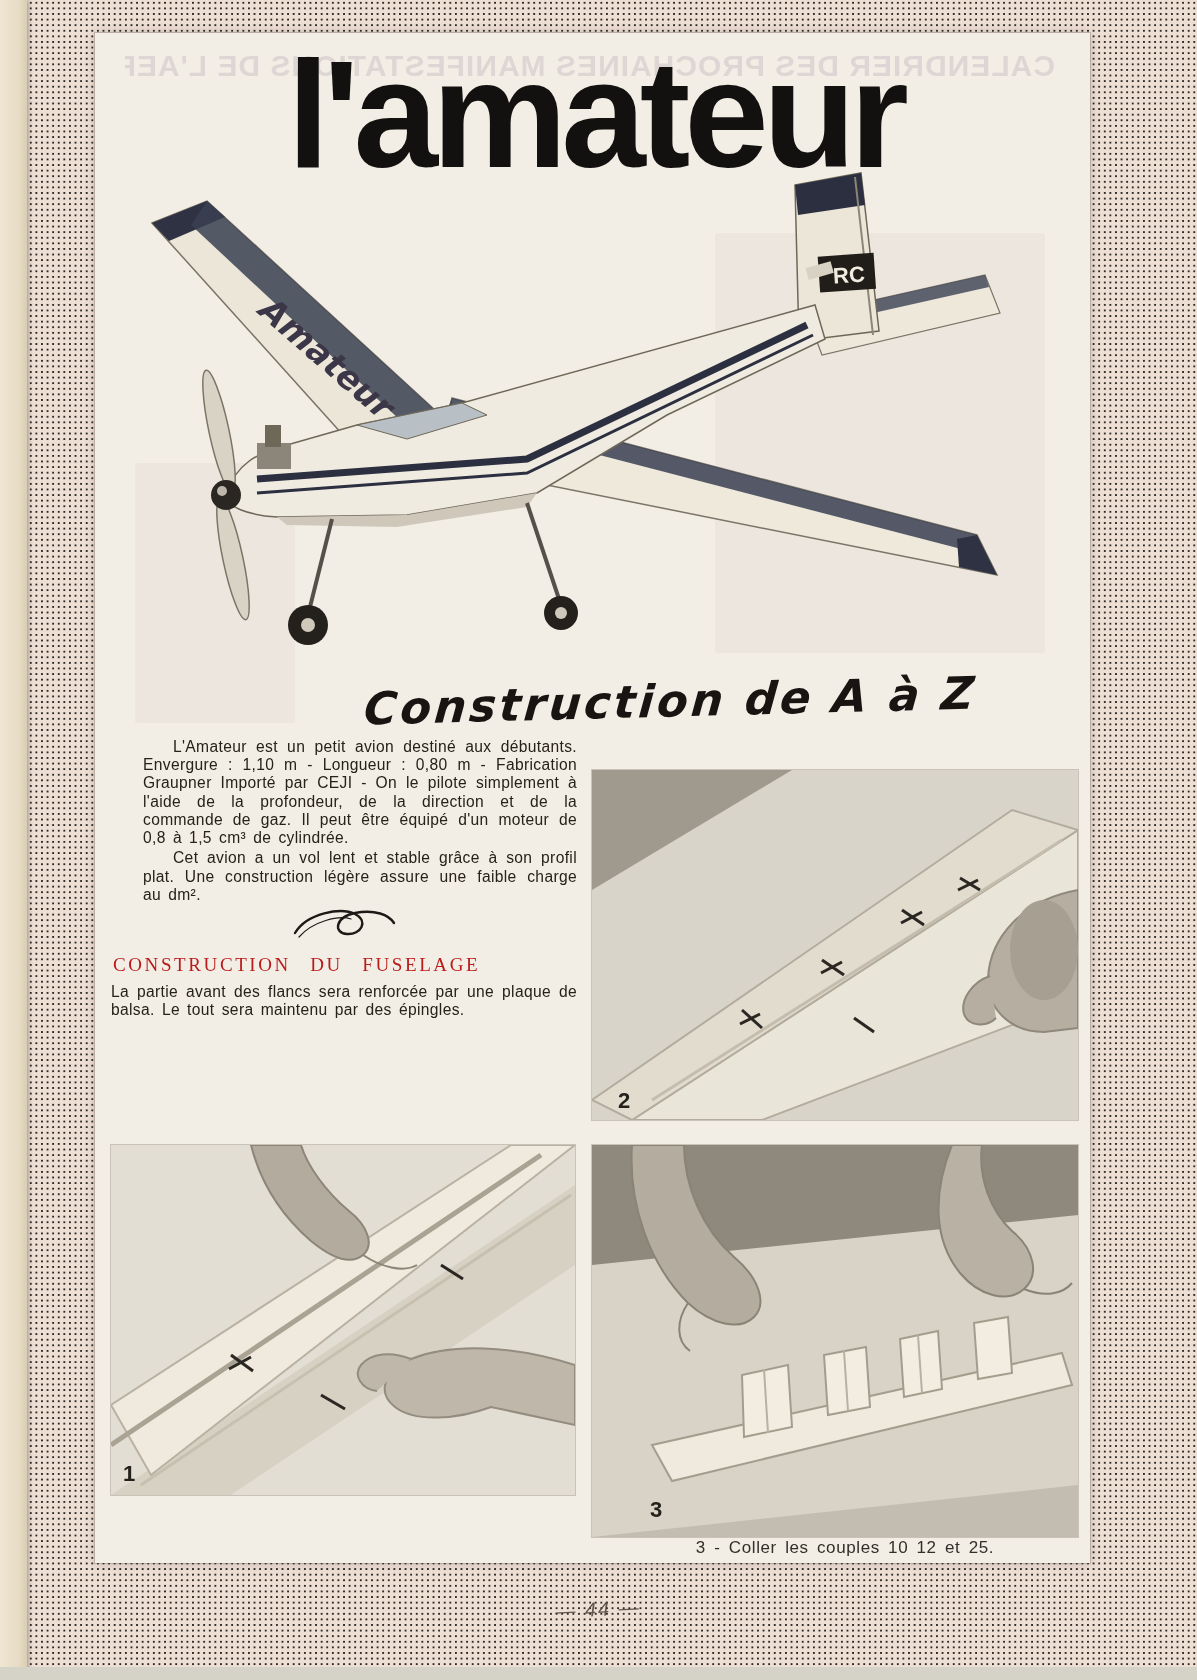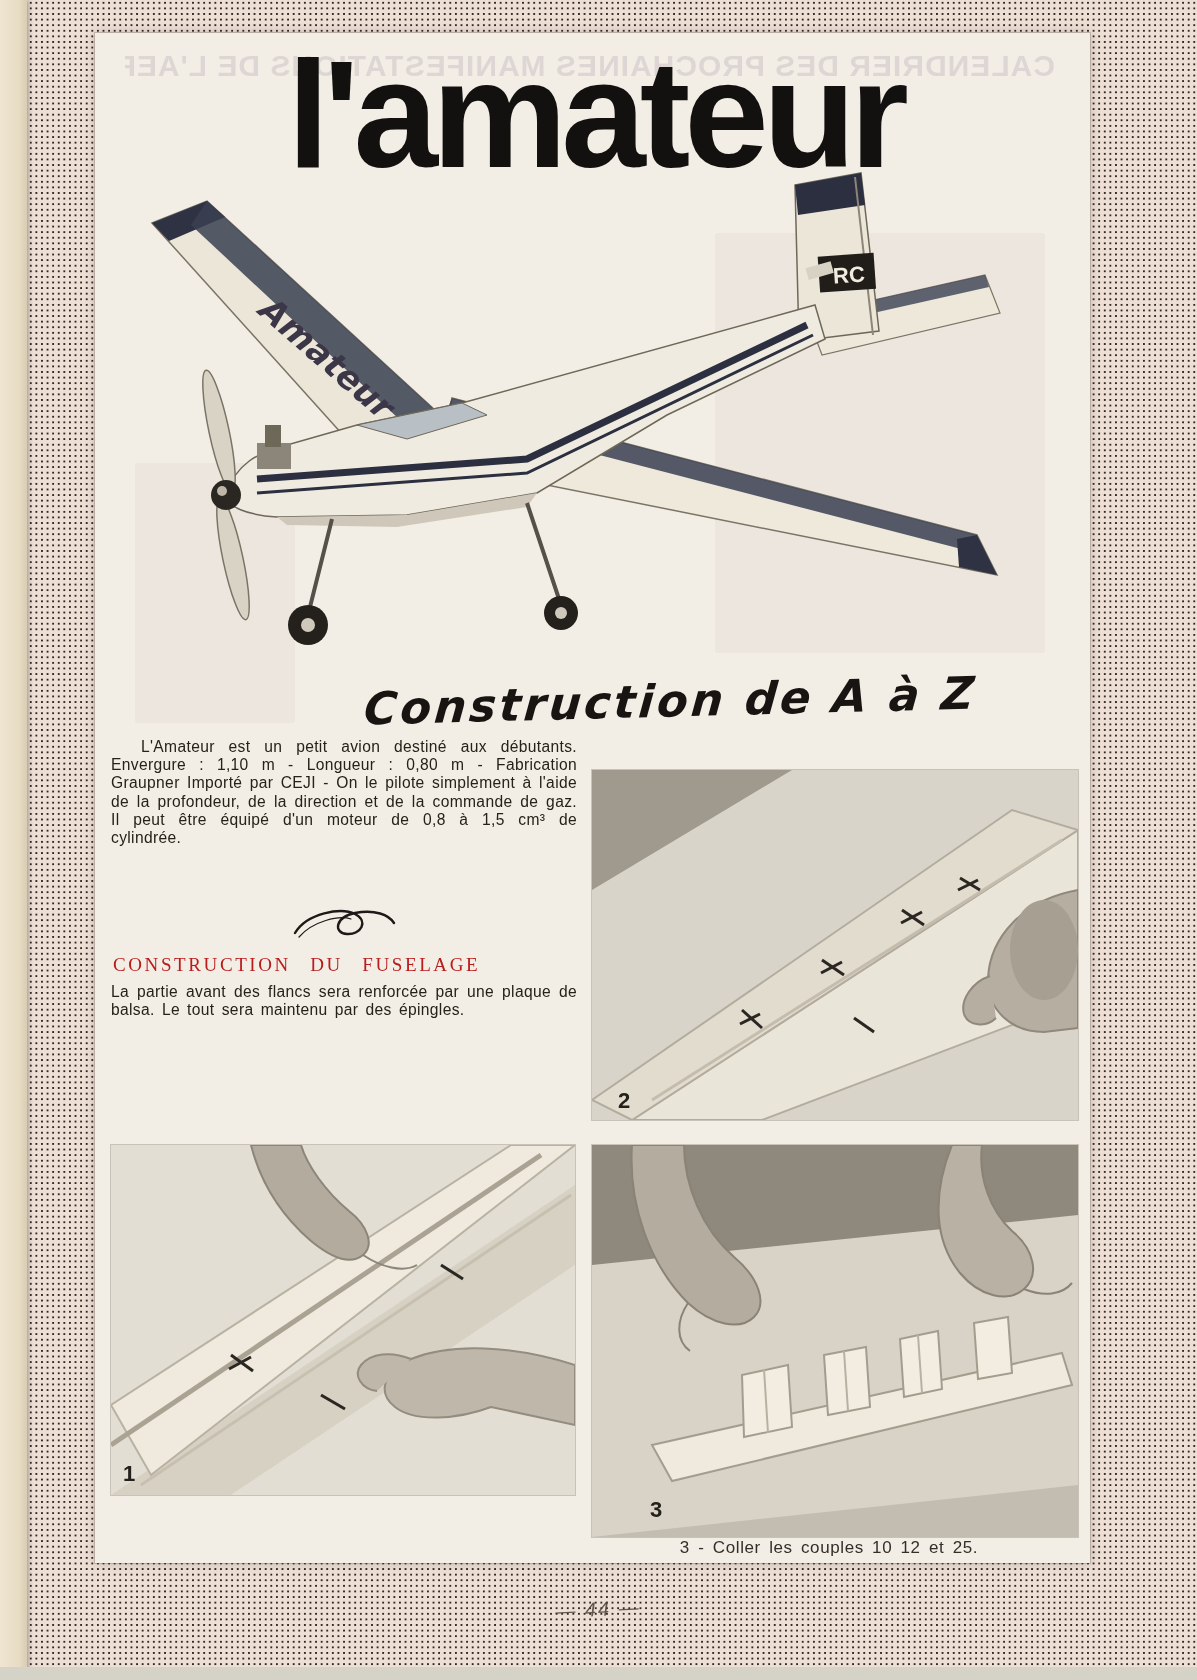--- a/index.html
+++ b/index.html
@@ -33,33 +33,33 @@
   .construction-title{position:absolute;left:270px;top:642px;width:580px;text-align:center;
     font-family:"DejaVu Sans",sans-serif;font-style:italic;font-weight:bold;font-size:45px;
     transform:skewX(-6deg) rotate(-1.5deg);letter-spacing:3px;color:#171411;white-space:nowrap;}
 
   .byline{position:absolute;left:640px;top:760px;width:350px;text-align:center;
     font-weight:bold;font-size:20px;word-spacing:7px;letter-spacing:.5px;color:#242019;}
 
   .col-left{position:absolute;left:16px;width:466px;}
   .p{font-size:15.6px;line-height:1.17;text-align:justify;letter-spacing:.35px;
      word-spacing:2.5px;color:#262219;margin:0 0 2px 0;}
-  .indent{text-indent:30px;}
+  .indent{text-indent:30px;margin-left:32px;}
 
   .flourish-wrap{position:absolute;left:16px;top:872px;width:466px;text-align:center;}
 
   .sec-heading{position:absolute;left:18px;top:921px;font-size:19px;letter-spacing:2.6px;
     word-spacing:12px;color:#b91c1c;font-family:Liberation Serif, serif;}
 
   .photo{position:absolute;overflow:hidden;background:#ddd8cf;
     box-shadow:0 0 0 1px rgba(120,112,100,.35);}
   .photo svg{display:block;}
   .photo-num{position:absolute;font-weight:bold;font-size:22px;color:#24201b;z-index:3;}
 
-  .caption{position:absolute;left:514px;top:1505px;width:440px;text-align:center;
+  .caption{position:absolute;left:530px;top:1505px;width:440px;text-align:center;
     font-size:17px;letter-spacing:.6px;word-spacing:3px;color:#332f28;}
 
   .page-number{position:absolute;left:498px;top:1598px;width:200px;text-align:center;z-index:4;
     font-style:italic;font-size:20px;letter-spacing:2px;color:rgba(75,64,55,.85);transform:rotate(-3deg);}
 </style>
 </head>
 <body>
 
 <div class="page-edge"></div>
 <div class="bottom-strip"></div>
@@ -131,20 +131,21 @@
         <circle cx="454" cy="450" r="6" fill="#cfc9bc"></circle>
       </g>
     </svg>
   </div>
 
   <div class="construction-title">Construction de A à Z</div>
   <div class="byline">par Jacques ROBLIN</div>
 
   <div class="col-left" style="top:705px;">
     <p class="p indent">L'Amateur est un petit avion destiné aux débutants. Envergure : 1,10 m - Longueur : 0,80 m - Fabrication Graupner Importé par CEJI - On le pilote simplement à l'aide de la profondeur, de la direction et de la commande de gaz. Il peut être équipé d'un moteur de 0,8 à 1,5 cm³ de cylindrée.</p>
+    <p class="p indent">Cet avion a un vol lent et stable grâce à son profil plat. Une construction légère assure une faible charge au dm².</p>
   </div>
 
   <div class="flourish-wrap">
     <svg width="110" height="40" viewBox="0 0 110 40">
       <path d="M6,28 C18,8 52,2 66,9 C80,16 72,30 58,29 C44,28 46,12 66,8 C86,4 100,10 105,18" fill="none" stroke="#1c1916" stroke-width="2.4" stroke-linecap="round"></path>
       <path d="M10,32 C24,16 50,10 62,14" fill="none" stroke="#1c1916" stroke-width="1.2" stroke-linecap="round"></path>
     </svg>
   </div>
 
   <div class="sec-heading">CONSTRUCTION DU FUSELAGE</div>

